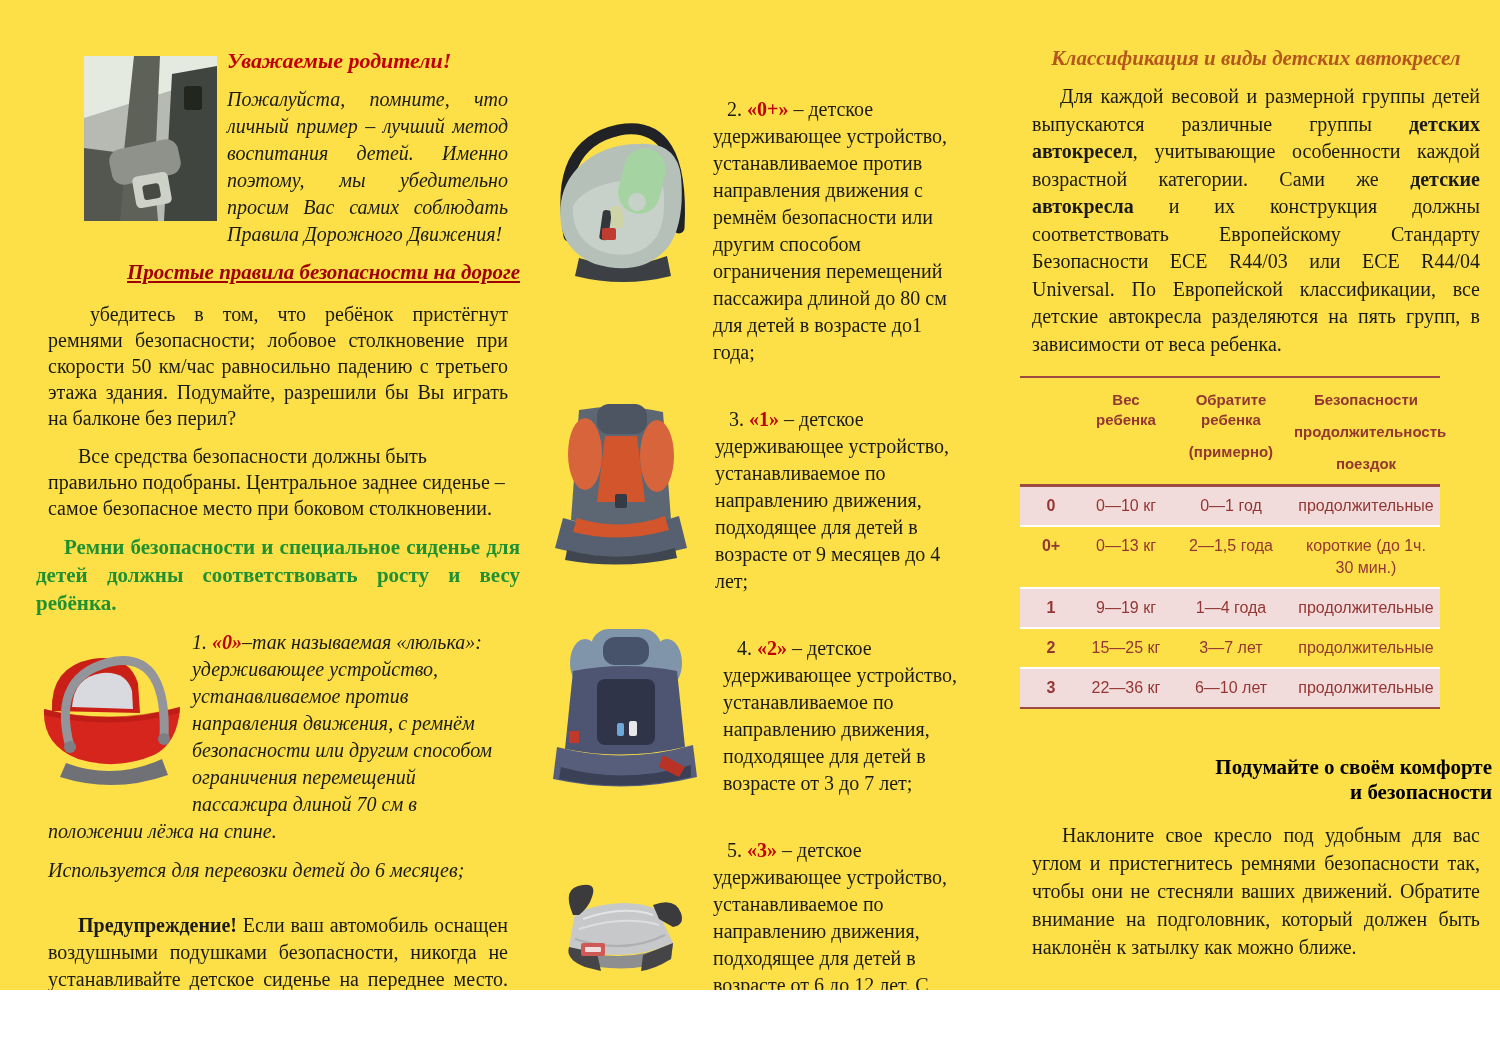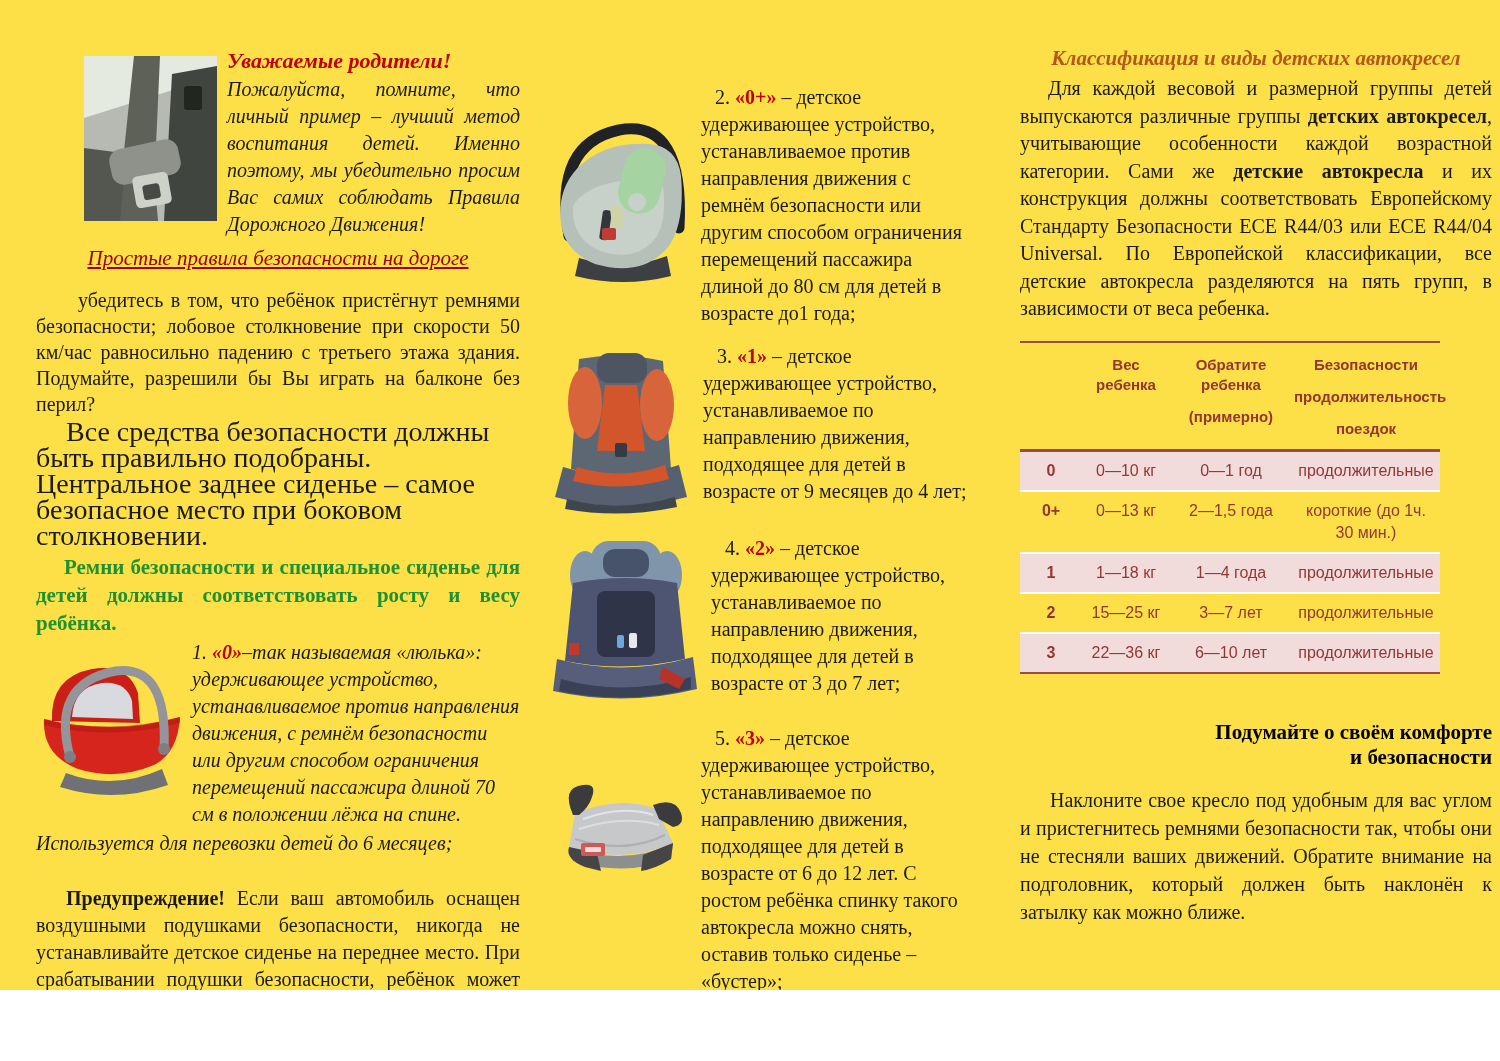--- a/index.html
+++ b/index.html
@@ -6,31 +6,31 @@
     --red-accent:#c00000; --dark-red:#a00000; --green:#1f9132; --brown:#b4561d;
     --maroon-text:#943634; --maroon-line:#9e4a44; --pink:#f2dcdb;
   }
   html,body{margin:0;padding:0;background:#ffffff;}
   .page{position:relative;width:1500px;height:990px;background:#fde047;overflow:hidden;
         font-family:"Liberation Serif", serif; color:#1a1a1a;}
   .col{position:absolute;}
   .col-left{left:36px;top:46px;width:484px;}
   .col-mid{left:545px;top:84px;width:434px;}
   .col-right{left:1020px;top:46px;width:472px;}
-  p{margin:0;}
+  p{margin:12px;}
   
   .fig{display:block;}
   .fig-seatbelt{float:left;width:133px;height:165px;margin:8px 10px 4px 48px;}
   .intro-heading{margin:2px 0 2px;font-size:22px;font-style:italic;font-weight:bold;color:var(--red-accent,#c00000);}
   .intro-text{font-style:italic;font-size:20px;line-height:27px;text-align:justify;}
   .intro-text2{font-style:italic;font-size:20px;line-height:27px;text-align:justify;text-indent:24px;margin-top:2px;}
-  .rules-heading{margin:8px 0 16px;text-align:center;font-size:21px;font-style:italic;font-weight:normal;
+  .rules-heading{margin:8px 0 16px;text-align:right;font-size:21px;font-style:italic;font-weight:bold;
                  text-decoration:underline;color:var(--dark-red,#a00000);}
   .rules-p1{font-size:20px;line-height:26px;text-align:justify;text-indent:42px;}
-  .rules-p2{font-size:28px;line-height:26px;text-indent:30px;margin-top:2px;}
+  .rules-p2{font-size:20px;line-height:26px;text-indent:30px;margin-top:2px;}
   .green-note{font-size:21px;line-height:28px;font-weight:bold;color:var(--green,#1f9132);
               text-align:justify;text-indent:28px;margin:4px 0 2px;}
   .fig-carrycot{float:left;width:150px;height:147px;margin:18px 6px 2px 0;}
   .item0-text{font-style:italic;font-size:20px;line-height:27px;}
   .item0-cont{font-style:italic;font-size:20px;line-height:27px;margin-top:2px;}
   .marker{color:var(--red-accent,#c00000);font-weight:bold;}
   .warning{font-size:20px;line-height:27px;text-align:justify;text-indent:30px;margin-top:28px;}
   .warning b{font-weight:bold;}
   
   .mid-item{display:flex;align-items:flex-start;margin-bottom:16px;justify-content:space-between;}
@@ -217,21 +217,21 @@
           <td>продолжительные</td>
         </tr>
         <tr>
           <td class="grp">0+</td>
           <td>0—13 кг</td>
           <td>2—1,5 года</td>
           <td>короткие (до 1ч. 30 мин.)</td>
         </tr>
         <tr class="shaded">
           <td class="grp">1</td>
-          <td>1—18 кг</td>
+          <td>9—19 кг</td>
           <td>1—4 года</td>
           <td>продолжительные</td>
         </tr>
         <tr>
           <td class="grp">2</td>
           <td>15—25 кг</td>
           <td>3—7 лет</td>
           <td>продолжительные</td>
         </tr>
         <tr class="shaded">

